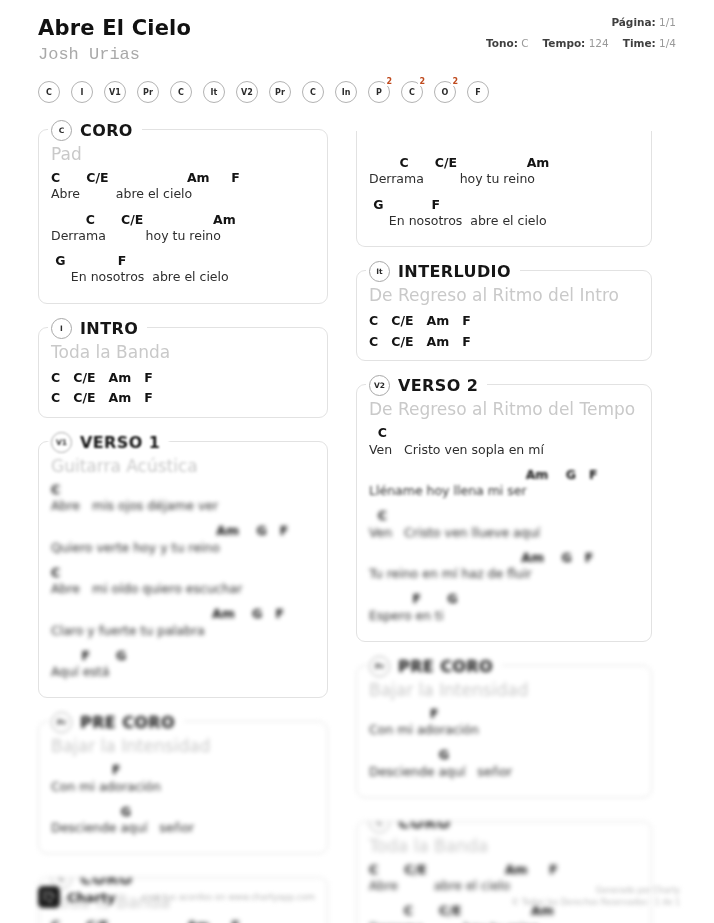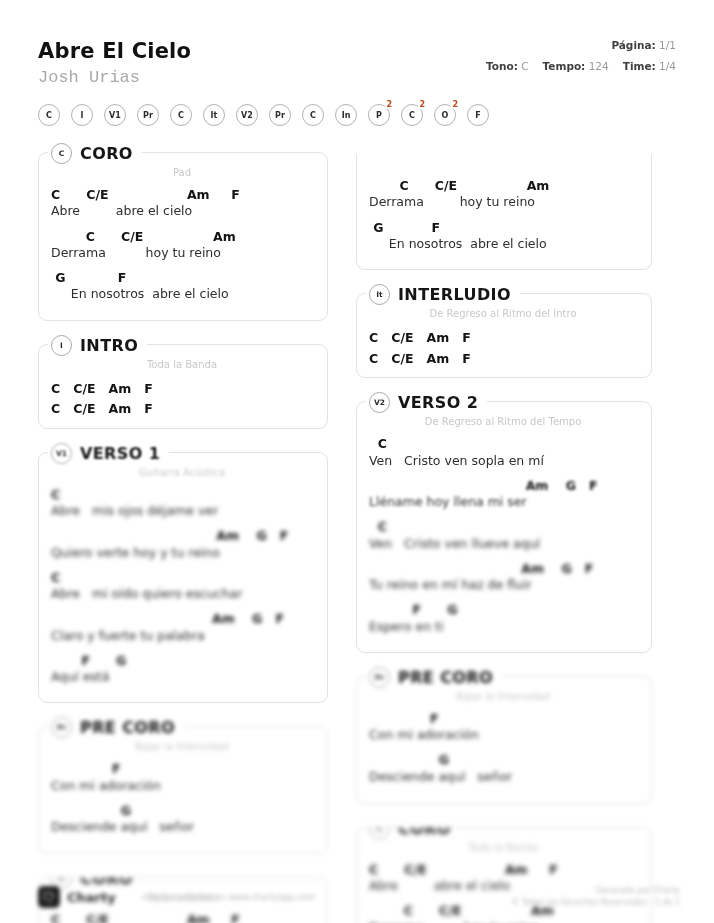--- a/index.html
+++ b/index.html
@@ -1,17 +1,17 @@
 <!DOCTYPE html>
 <html><head>
 <meta charset="utf-8">
 <style>
   html,body{margin:0;padding:0;background:#fff;}
   body{font-family:"DejaVu Sans","Liberation Sans",sans-serif;color:#222;}
-  .page{position:relative;width:714px;height:923px;background:#fff;overflow:hidden;box-sizing:border-box;padding:39px 38px 0 38px;}
+  .page{position:relative;width:714px;height:923px;background:#fff;overflow:hidden;box-sizing:border-box;padding:16px 38px 0 38px;}
 
   
   .hdr{display:flex;justify-content:space-between;align-items:flex-start;}
   .song-title{font-size:21px;font-weight:800;color:#111;letter-spacing:.2px;margin:0;}
   .artist{font-size:17px;color:#a9a9a9;margin-top:5px;font-family:Liberation Mono, monospace;}
   .meta{text-align:right;font-size:10.5px;margin-top:0;}
   .meta-row{margin-bottom:9px;white-space:pre;}
   .meta b{color:#3f3f3f;font-weight:700;}
   .meta span.val{color:#999;}
   .meta .gap{display:inline-block;width:14px;}
@@ -28,21 +28,21 @@
   .col-l{width:290px;}
   .col-r{width:296px;}
 
   
   .section{position:relative;border:1px solid #e2e2e2;border-radius:9px;box-sizing:border-box;
            padding:6px 12px 8px 12px;margin-bottom:23px;background:#fff;}
   .legend{position:absolute;top:-10px;left:9px;display:flex;align-items:center;gap:8px;background:#fff;padding:0 9px 0 3px;}
   .badge{width:19px;height:19px;border:1px solid #a8a8a8;border-radius:50%;background:#fff;
          display:flex;align-items:center;justify-content:center;font-size:7.5px;font-weight:700;color:#2c2c2c;}
   .sec-title{font-size:16px;font-weight:800;color:#161616;letter-spacing:.4px;white-space:nowrap;}
-  .note{text-align:center;color:#c9c9c9;font-size:10px;padding:8px 2px 6px 0;min-height:14px;}
+  .note{text-align:left;color:#c9c9c9;font-size:17px;padding:8px 2px 6px 0;min-height:14px;}
   .pair{margin-bottom:9px;}
   .chords{font-size:12.5px;font-weight:700;color:#141414;white-space:pre;line-height:1.3;}
   .lyrics{font-size:12.5px;color:#2e2e2e;white-space:pre;line-height:1.3;}
   .chordline{font-size:12.5px;font-weight:700;color:#141414;white-space:pre;line-height:1.65;}
 
   .cont{border-top:none;border-top-left-radius:0;border-top-right-radius:0;margin-top:2px;padding-top:24px;}
   .cut{border-bottom:none;border-bottom-left-radius:0;border-bottom-right-radius:0;margin-bottom:0;overflow:hidden;}
 
   
   .b05{filter:blur(.45px);} .b1{filter:blur(1px);} .b15{filter:blur(1.5px);}

